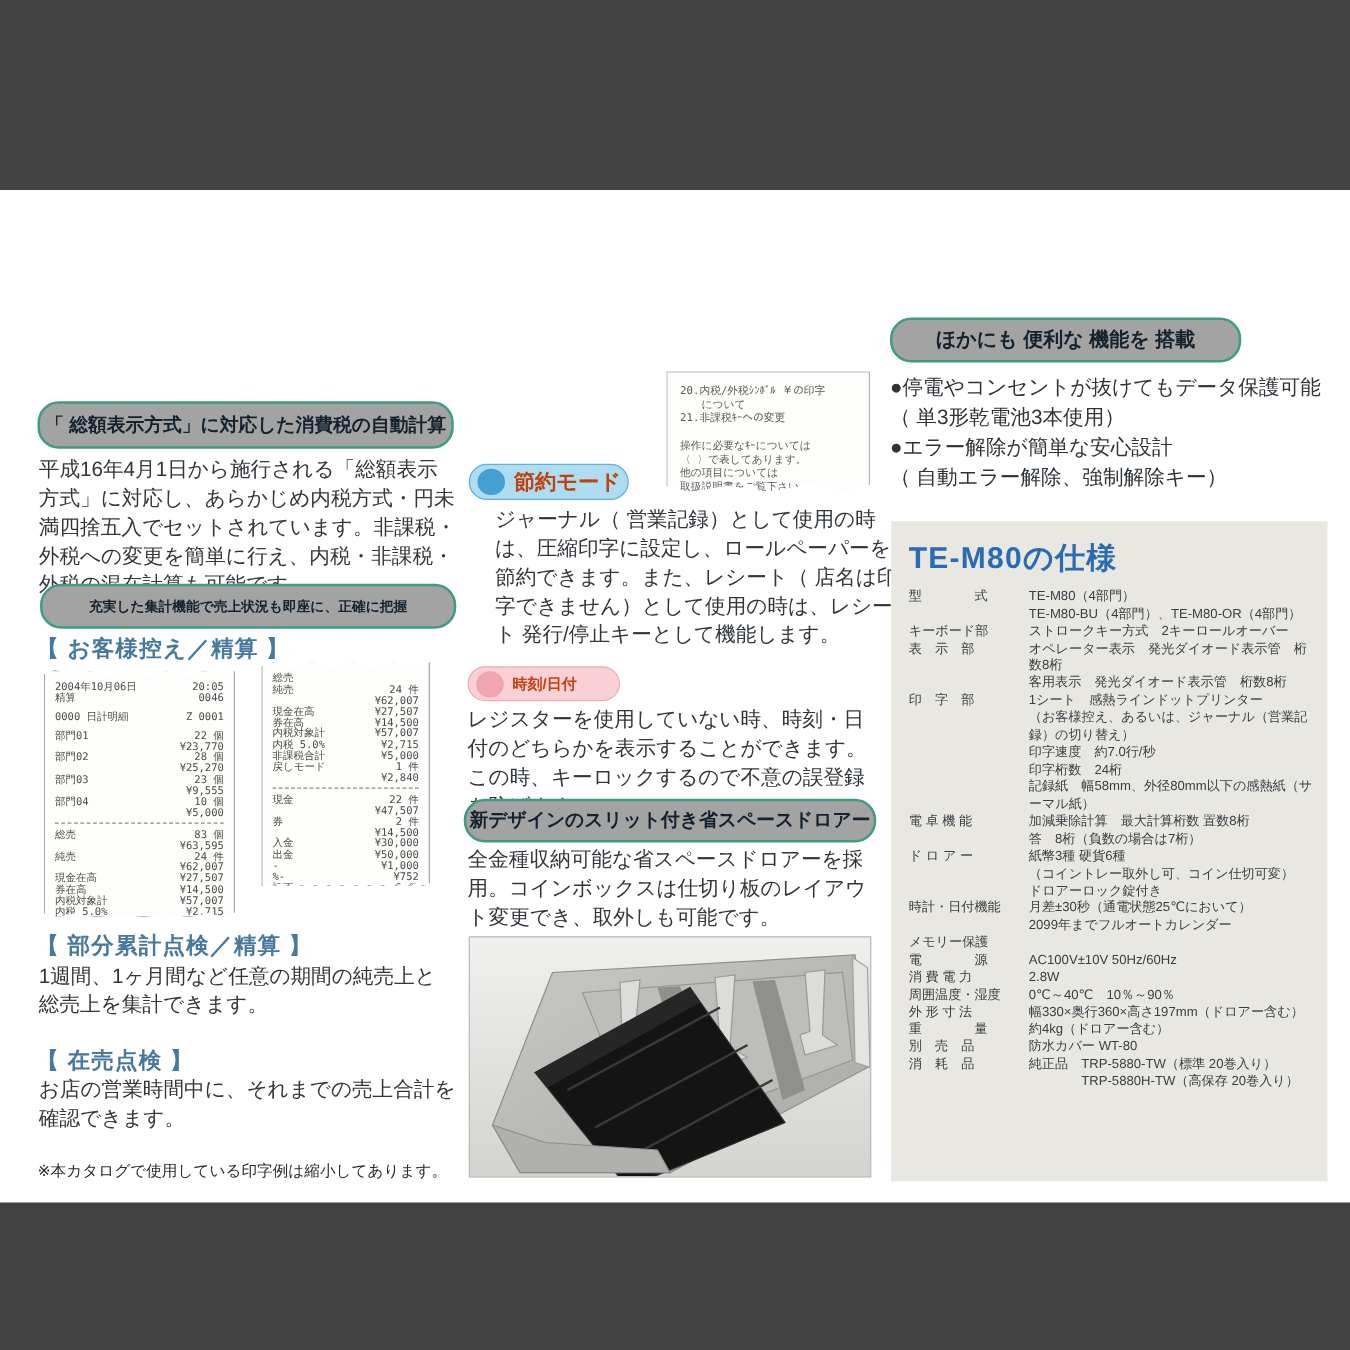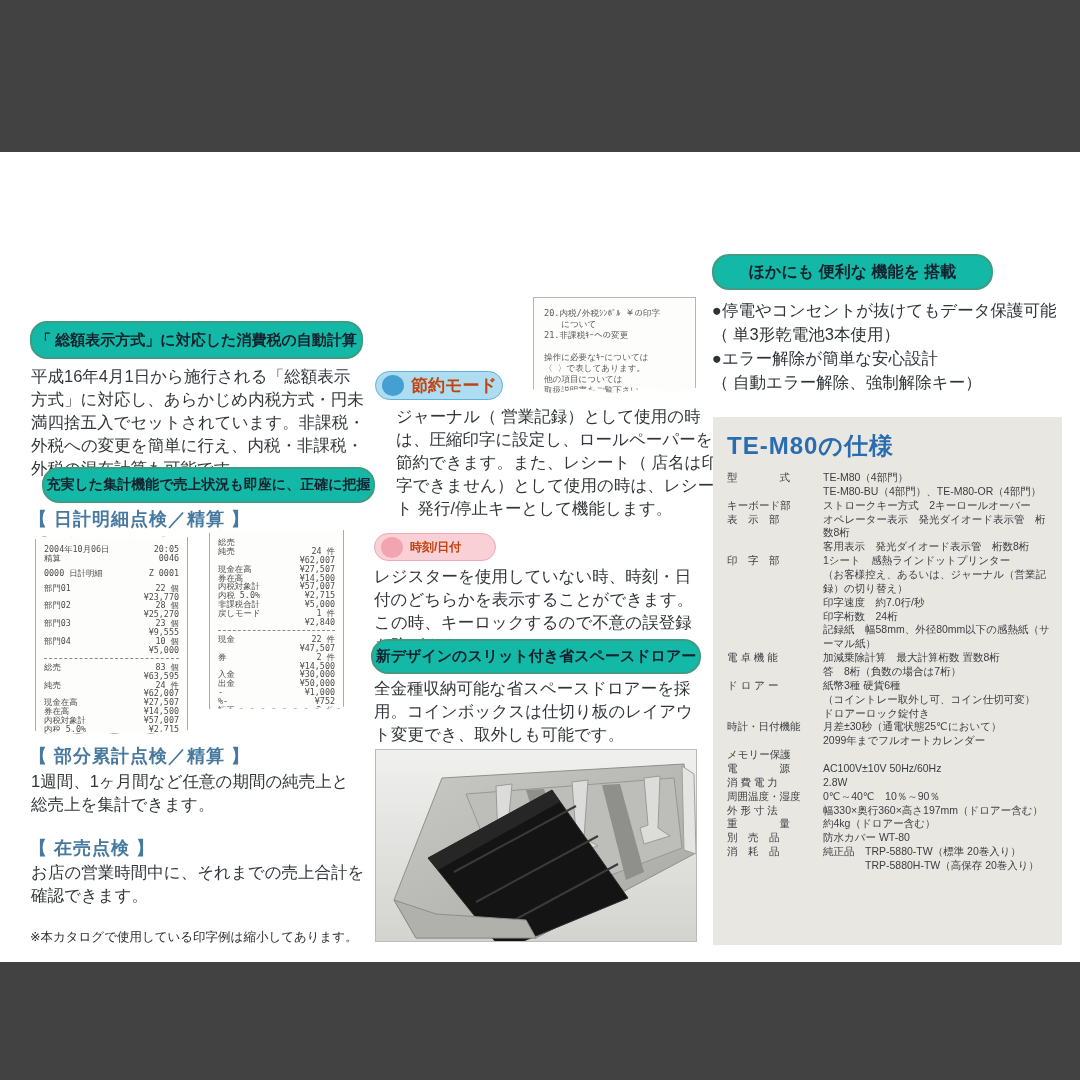--- a/index.html
+++ b/index.html
@@ -11,21 +11,21 @@
   }
   .band{position:absolute;left:0;width:1080px;background:#424242;}
   .band.top{top:0;height:152px;}
   .band.bottom{top:962px;height:118px;}
 
   .abs{position:absolute;}
   .prewrap{white-space:pre-line;}
 
   
   .greenbox{
-    background:#14b8a6;border:2px solid #3f9b82;border-radius:17px;
+    background:#a3a3a3;border:2px solid #3f9b82;border-radius:17px;
     display:flex;align-items:center;justify-content:center;
     font-weight:bold;color:#14212e;box-sizing:border-box;
   }
 
   
   .pill{
     border-radius:15px;display:flex;align-items:center;
     font-weight:bold;color:#c2410c;box-sizing:border-box;padding-left:6px;
   }
   .pill .dot{width:22px;height:21px;border-radius:50%;margin-right:7px;flex:0 0 auto;}
@@ -80,25 +80,25 @@
 
 <div class="band top"></div>
 <div class="band bottom"></div>
 
 <div class="abs greenbox" style="left:30px;top:321px;width:333px;height:38px;font-size:15px;">
   <span>「 総額表示方式」に対応した消費税の自動計算</span>
 </div>
 
 <div class="abs para" style="left:31px;top:365px;width:334px;">平成16年4月1日から施行される「総額表示方式」に対応し、あらかじめ内税方式・円未満四捨五入でセットされています。非課税・外税への変更を簡単に行え、内税・非課税・外税の混在計算も可能です。</div>
 
-<div class="abs greenbox" style="left:42px;top:467px;width:333px;height:36px;font-size:14px;justify-content:center;">
+<div class="abs greenbox" style="left:32px;top:467px;width:333px;height:36px;font-size:11px;justify-content:center;">
   <span>充実した集計機能で売上状況も即座に、正確に把握</span>
 </div>
 
-<div class="abs bluehead" style="left:29px;top:507px;">【 日計明細点検／精算 】</div>
+<div class="abs bluehead" style="left:29px;top:507px;">【 お客様控え／精算 】</div>
 
 <div class="abs receipt wavy1" style="left:35px;top:536px;width:153px;height:198px;">
     <div class="rrow">
     <span class="rl">2004年10月06日</span>
     <span class="rr">20:05</span>
   </div>
     <div class="rrow">
     <span class="rl">精算</span>
     <span class="rr">0046</span>
   </div>

